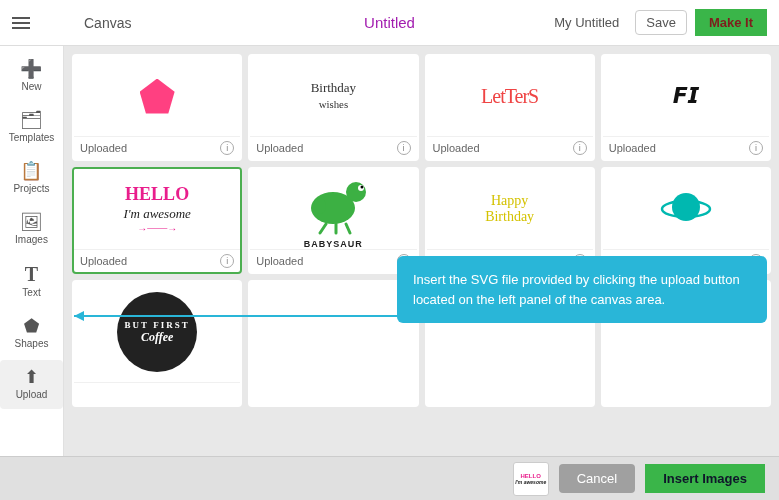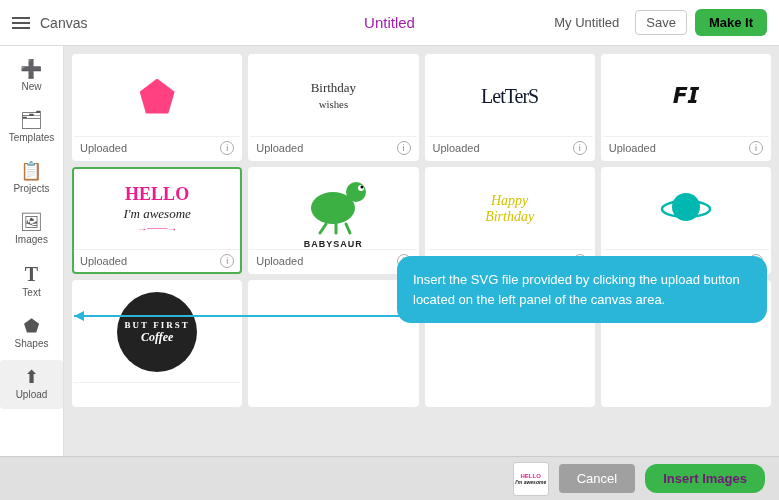--- a/index.html
+++ b/index.html
@@ -8,20 +8,21 @@
     
     #topbar {
       display: flex;
       align-items: center;
       height: 46px;
       background: #fff;
       border-bottom: 1px solid #ddd;
       padding: 0 12px;
       position: relative;
       z-index: 10;
+      gap: 44px;
     }
     #topbar .hamburger {
       display: flex; flex-direction: column; gap: 3px; cursor: pointer; margin-right: 10px;
     }
     #topbar .hamburger span {
       display: block; width: 18px; height: 2px; background: #555;
     }
     #topbar .canvas-label {
       font-size: 14px; color: #555; font-weight: 500; margin-right: auto;
     }
@@ -32,21 +33,21 @@
     #topbar .top-actions {
       display: flex; align-items: center; gap: 8px; margin-left: auto;
     }
     #topbar .btn-my-projects {
       background: none; border: none; font-size: 13px; color: #555; cursor: pointer; padding: 4px 8px;
     }
     #topbar .btn-save {
       background: none; border: 1px solid #ccc; border-radius: 4px; font-size: 13px; color: #555; cursor: pointer; padding: 4px 10px;
     }
     #topbar .btn-make-it {
-      background: #3ab549; border: none; border-radius: 6px; font-size: 13px; color: #000000; cursor: pointer; padding: 6px 14px; font-weight: 600;
+      background: #3ab549; border: none; border-radius: 0; font-size: 13px; color: #7f1d1d; cursor: pointer; padding: 6px 14px; font-weight: 600;
     }
 
     
     #main {
       display: flex;
       height: calc(500px - 46px - 44px);
     }
 
     
     #sidebar {
@@ -121,21 +122,21 @@
     }
 
     
     #tooltip-box {
       position: absolute;
       right: 12px;
       top: 210px;
       background: #29b6d8;
       color: #fff;
       padding: 14px 16px;
-      border-radius: 14px;
+      border-radius: 6px;
       font-size: 13px;
       line-height: 1.5;
       max-width: 370px;
       z-index: 20;
     }
     #tooltip-arrow {
       position: absolute;
       left: 10px;
       top: 260px;
       z-index: 21;
@@ -155,30 +156,30 @@
     .preview-thumb {
       width: 36px; height: 34px; background: #fff; border: 1px solid #ccc; border-radius: 3px;
       display: flex; align-items: center; justify-content: center; font-size: 7px; color: #888;
       overflow: hidden;
     }
     .btn-cancel {
       background: #a0a0a0; border: none; border-radius: 4px; font-size: 13px;
       color: #fff; cursor: pointer; padding: 7px 18px; font-weight: 500;
     }
     .btn-insert {
-      background: #3ab549; border: none; border-radius: 12px; font-size: 13px;
-      color: #701a75; cursor: pointer; padding: 7px 18px; font-weight: 600;
+      background: #3ab549; border: none; border-radius: 0; font-size: 13px;
+      color: #0f172a; cursor: pointer; padding: 7px 18px; font-weight: 600;
     }
 
     
     .img-hello { font-family: Georgia, serif; text-align: center; line-height: 1.2; }
     .img-hello .hello { color: #e91e8c; font-size: 18px; font-weight: bold; }
     .img-hello .im-awesome { font-style: italic; font-size: 13px; color: #222; }
     .img-hello .arrow { color: #e91e8c; font-size: 10px; }
-    .img-birthday { color: #d4c200; font-style: italic; font-size: 14px; text-align: center; font-family: Georgia, serif; }
+    .img-birthday { color: #d4c200; font-size: 14px; text-align: center; font-family: Georgia, serif; }
     .img-coffee { background: #222; border-radius: 50%; width: 80px; height: 80px; display:flex; flex-direction: column; align-items:center; justify-content:center; color:#fff; font-size: 11px; font-weight:bold; font-family: Georgia, serif; margin: auto; }
     .img-coffee .but-first { font-size: 9px; letter-spacing: 2px; }
     .img-coffee .coffee { font-style: italic; font-size: 12px; }
 
     #canvas-area::-webkit-scrollbar { width: 8px; }
     #canvas-area::-webkit-scrollbar-track { background: #ddd; }
     #canvas-area::-webkit-scrollbar-thumb { background: #aaa; border-radius: 4px; }
   </style>
 </head>
 <body>
@@ -249,21 +250,21 @@
           <div style="font-family:cursive;font-size:13px;color:#333;text-align:center;padding:8px;">Birthday<br><small>wishes</small></div>
         </div>
         <div class="grid-item-footer">
           <span>Uploaded</span>
           <div class="info-icon">i</div>
         </div>
       </div>
 
       <div class="grid-item">
         <div class="grid-item-image">
-          <div style="font-family:cursive;font-size:20px;color:#0f172a;letter-spacing:-1px;text-align:center;">LetTerS</div>
+          <div style="font-family:cursive;font-size:20px;color:#ef4444;letter-spacing:-1px;text-align:center;">LetTerS</div>
         </div>
         <div class="grid-item-footer">
           <span>Uploaded</span>
           <div class="info-icon">i</div>
         </div>
       </div>
 
       <div class="grid-item">
         <div class="grid-item-image">
           <div style="font-size:22px;color:#111;font-weight:bold;text-align:center;">𝙁𝙄</div>

